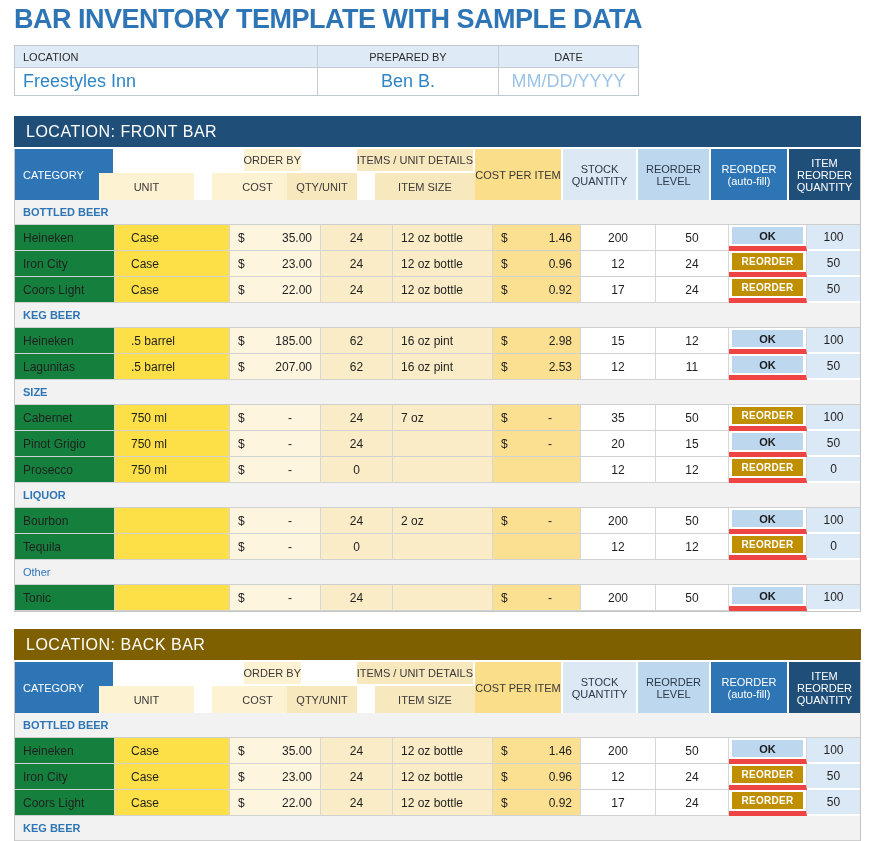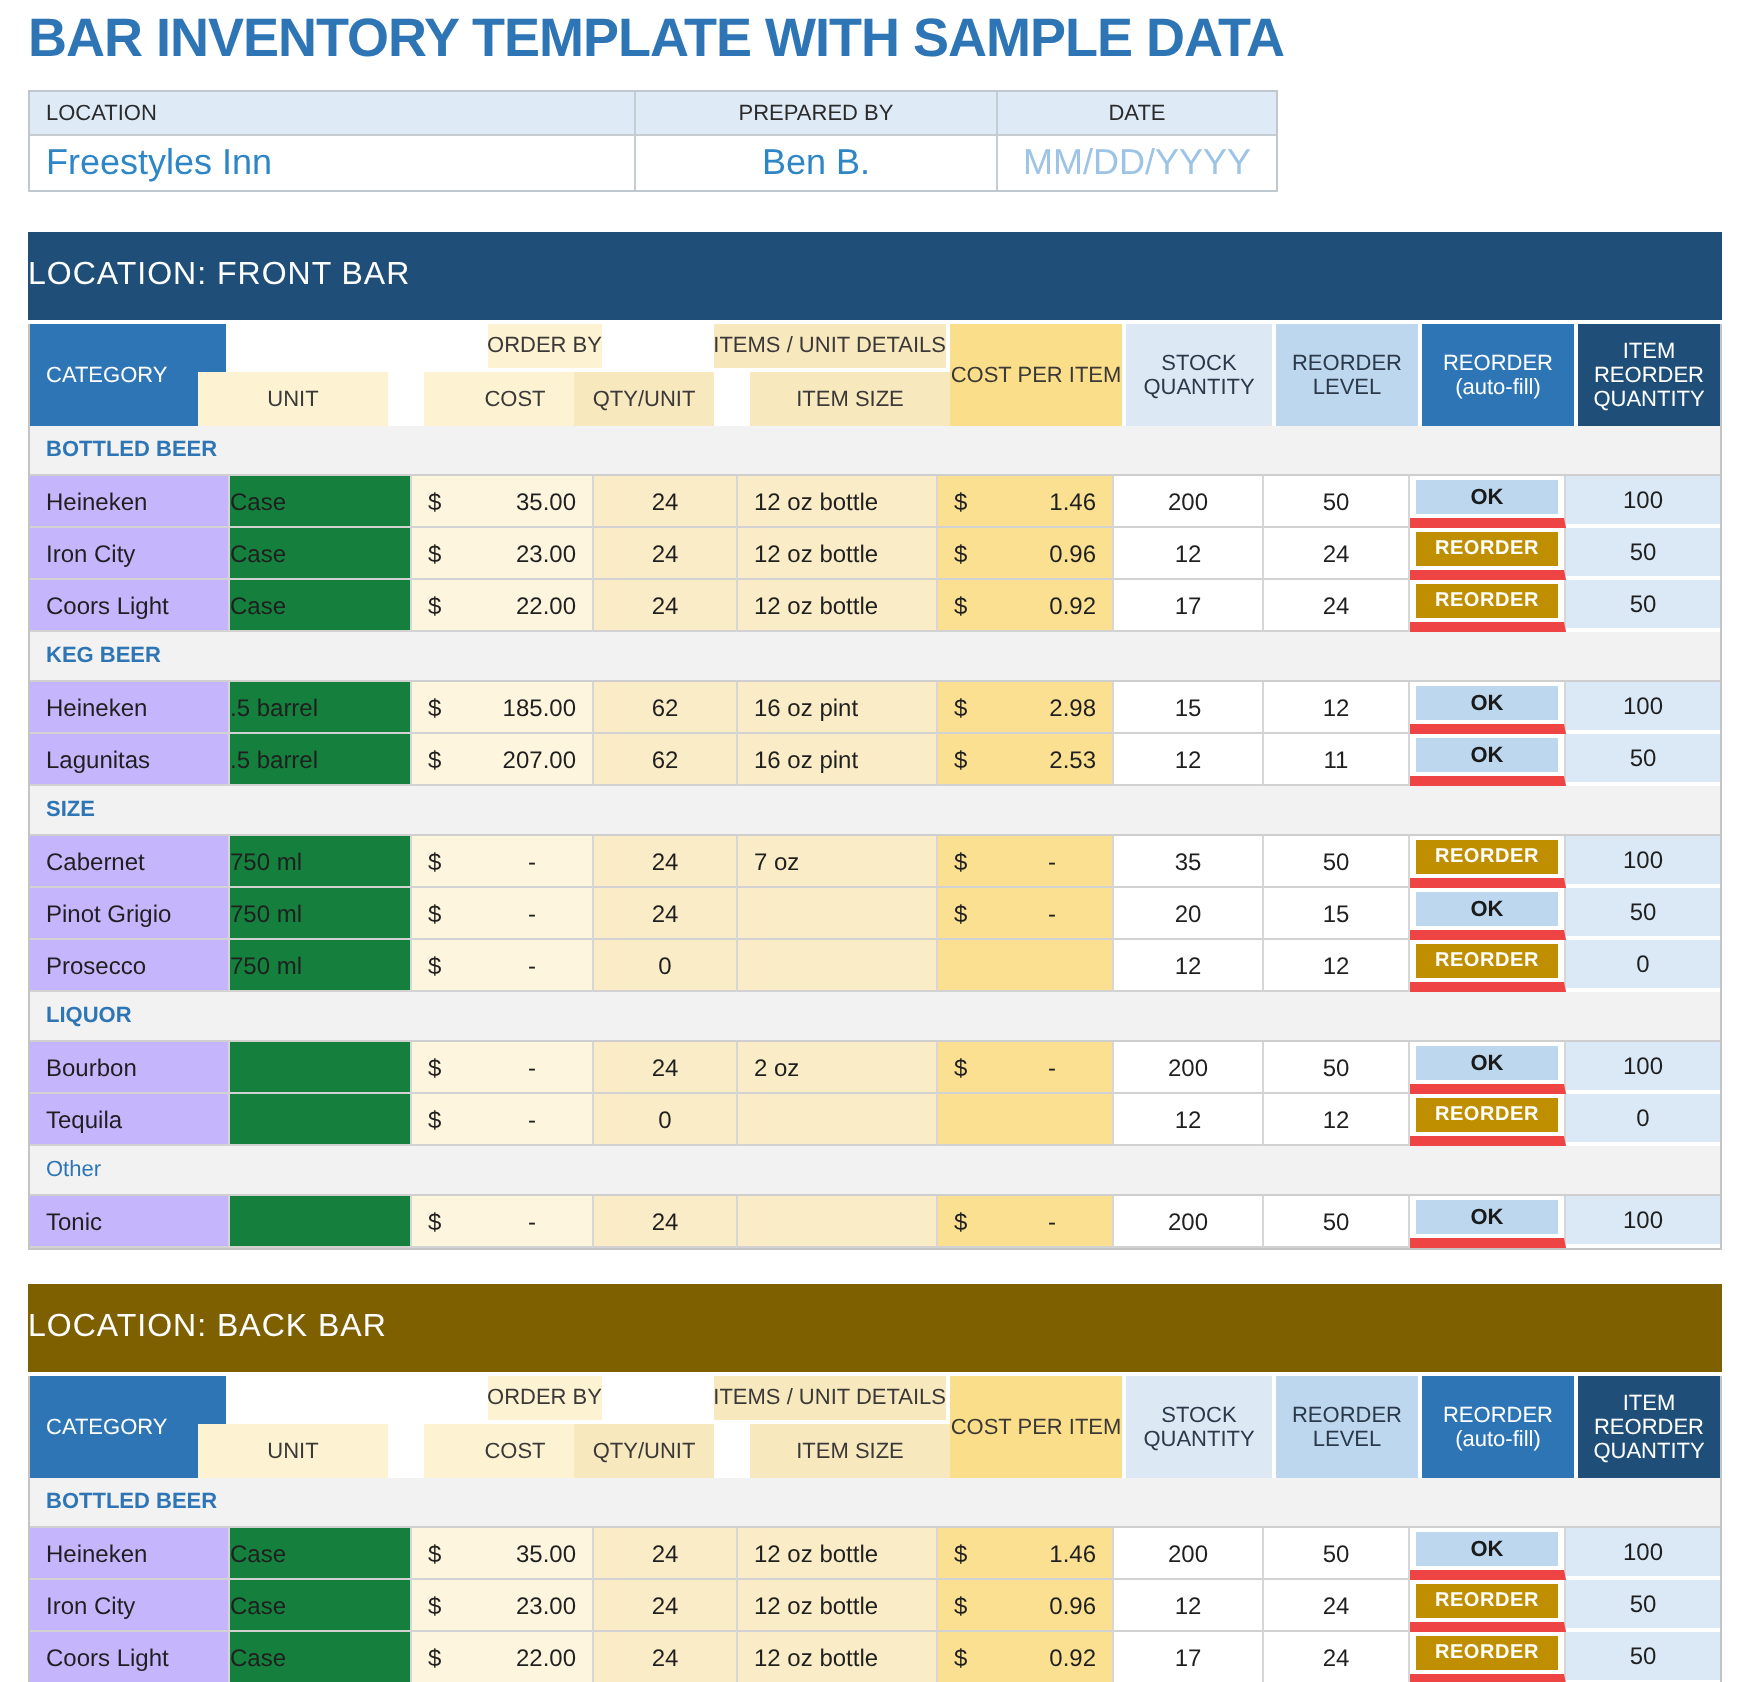--- a/index.html
+++ b/index.html
@@ -18,21 +18,21 @@
   .i-prep{width:181px;justify-content:center;}
   .i-date{width:139px;justify-content:center;}
   .info .vrow .cell{font-size:18px;}
   .v-loc{color:#2E86C7;}
   .v-prep{color:#2E86C7;}
   .v-date{color:#9DC3E6;}
   
   .bar-table{width:847px;margin:0 0 0 14px;}
   .bar-table.first{margin-top:20px;}
   .bar-table.second{margin-top:17px;}
-  .banner{height:44px;display:flex;align-items:center;box-sizing:border-box;
+  .banner{height:31px;display:flex;align-items:center;padding-left:12px;box-sizing:border-box;
     color:#fff;font-size:16px;letter-spacing:0.5px;margin-bottom:2px;}
   .tbody-wrap{border:1px solid #C4C4C4;border-top:none;}
   
   .thead{display:flex;height:51px;}
   .hc{box-sizing:border-box;display:flex;align-items:center;justify-content:center;text-align:center;
     font-size:11px;line-height:12px;border-right:2px solid #fff;}
   .hc:last-child{border-right:none;}
   .h-cat{width:100px;background:#2E75B6;color:#fff;justify-content:flex-start;padding-left:8px;text-align:left;}
   .hgroup{display:flex;flex-direction:column;align-items:flex-end;}
   .hg-order{width:188px;}
@@ -52,22 +52,22 @@
   .h-stat{width:78px;background:#2E75B6;color:#fff;}
   .h-irq{width:71px;background:#1F4E79;color:#fff;border-right:none;flex:1;}
   
   .catrow{height:25px;background:#F2F2F2;display:flex;align-items:center;padding-left:8px;
     box-sizing:border-box;border-bottom:1px solid #CFCFCF;font-size:11px;color:#2E75B6;font-weight:bold;}
   .catrow.light{font-weight:normal;}
   
   .drow{display:flex;height:26px;}
   .dc{box-sizing:border-box;display:flex;align-items:center;font-size:12px;color:#1f1f1f;
     border-right:1px solid #D6D6D6;border-bottom:1px solid #D2D2D2;}
-  .d-item{width:100px;background:#c4b5fd;padding-left:8px;}
-  .d-unit{width:91px;background:#15803d;padding-left:0;}
+  .d-item{width:100px;background:#15803d;padding-left:8px;}
+  .d-unit{width:115px;background:#fde047;padding-left:16px;}
   .d-cost{width:91px;background:#FDF5DE;justify-content:space-between;padding:0 8px;}
   .d-qty{width:72px;background:#FAECC6;justify-content:center;}
   .d-size{width:100px;background:#FAECC6;padding-left:8px;}
   .d-cpi{width:88px;background:#FBE092;justify-content:space-between;padding:0 8px;}
   .d-stock{width:75px;background:#fff;justify-content:center;}
   .d-rlvl{width:73px;background:#fff;justify-content:center;}
   .d-stat{width:78px;background:#fff;border-right:1px solid #D6D6D6;border-bottom:5px solid #ef4444;padding:2px 3px;}
   .d-irq{width:71px;flex:1;background:#DBE8F5;justify-content:center;border-right:none;border-bottom:2px solid #fff;}
   .badge{width:100%;height:100%;display:flex;align-items:center;justify-content:center;
     font-weight:bold;box-sizing:border-box;}

